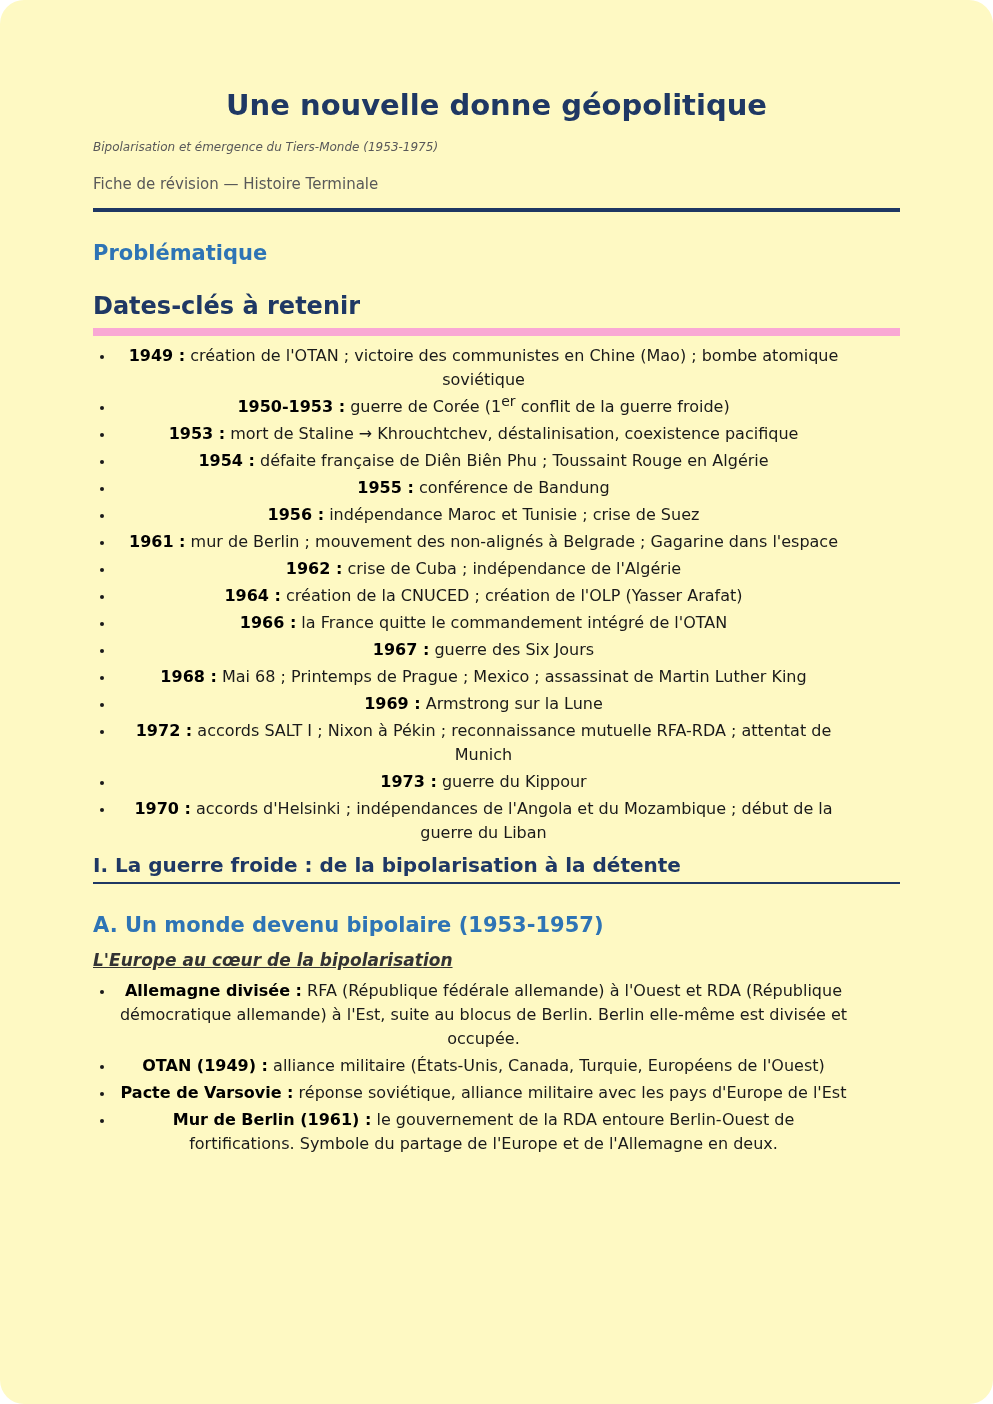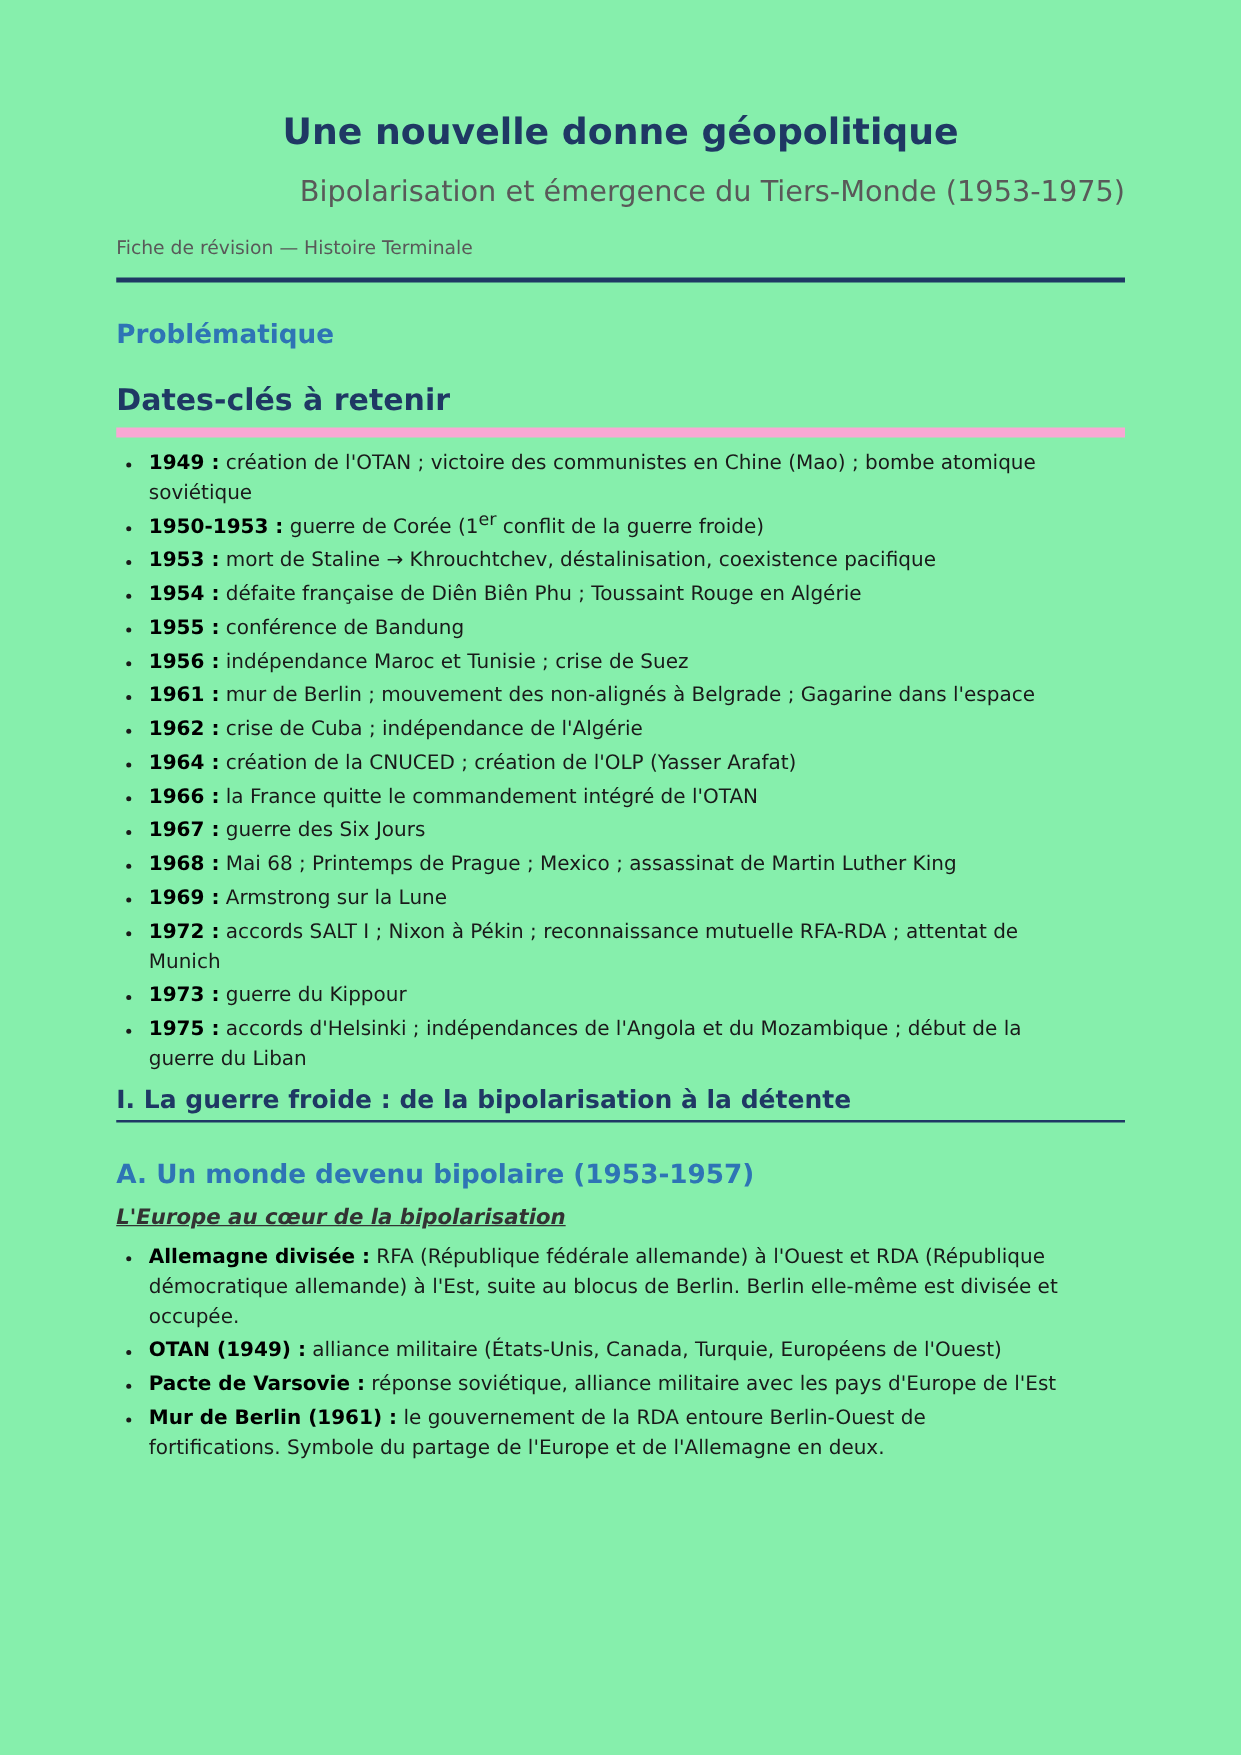--- a/index.html
+++ b/index.html
@@ -9,36 +9,38 @@
   }
   body {
     font-family: "DejaVu Sans", "Liberation Sans", sans-serif;
     color: #1a1a1a;
   }
   .page {
     width: 993px;
     height: 1404px;
     box-sizing: border-box;
     padding: 88px 93px 0 93px;
-    background: #86efac;
+    background: #fef9c3;
     overflow: hidden;
+    border-radius: 24px;
   }
   .doc-title {
     margin: 0;
     font-size: 29px;
     line-height: 1.2;
     font-weight: bold;
     text-align: center;
     color: #1F3864;
   }
   .doc-subtitle {
     margin: 17px 0 0 0;
-    font-size: 23px;
+    font-size: 12px;
     line-height: 1.25;
-    text-align: right;
+    font-style: italic;
+    text-align: left;
     color: #595959;
     font-weight: normal;
   }
   .doc-meta {
     margin: 20px 0 0 0;
     font-size: 15px;
     line-height: 1.2;
     text-align: left;
     color: #595959;
   }
@@ -85,20 +87,21 @@
     line-height: 1.25;
     font-weight: bold;
     font-style: italic;
     color: #333333;
     text-decoration: underline;
   }
   ul.doc-list {
     margin: 8px 0 0 0;
     padding: 0 52px 0 22px;
     list-style: disc;
+    text-align: center;
   }
   ul.doc-list li {
     margin: 0 0 3px 0;
     padding-left: 4px;
     font-size: 16px;
     line-height: 24px;
     color: #1a1a1a;
   }
   ul.doc-list li::marker {
     font-size: 13px;
@@ -150,21 +153,21 @@
       <li><strong>1967 :</strong><span> guerre des Six Jours</span><span></span><sup></sup><span></span></li>
 
       <li><strong>1968 :</strong><span> Mai 68 ; Printemps de Prague ; Mexico ; assassinat de Martin Luther King</span><span></span><sup></sup><span></span></li>
 
       <li><strong>1969 :</strong><span> Armstrong sur la Lune</span><span></span><sup></sup><span></span></li>
 
       <li><strong>1972 :</strong><span> accords SALT I ; Nixon à Pékin ; reconnaissance mutuelle RFA-RDA ; attentat de Munich</span><span></span><sup></sup><span></span></li>
 
       <li><strong>1973 :</strong><span> guerre du Kippour</span><span></span><sup></sup><span></span></li>
 
-      <li><strong>1975 :</strong><span> accords d'Helsinki ; indépendances de l'Angola et du Mozambique ; début de la guerre du Liban</span><span></span><sup></sup><span></span></li>
+      <li><strong>1970 :</strong><span> accords d'Helsinki ; indépendances de l'Angola et du Mozambique ; début de la guerre du Liban</span><span></span><sup></sup><span></span></li>
     </ul>
 
   <h2 class="h-navy-lg">I. La guerre froide : de la bipolarisation à la détente</h2>
   <h3 class="h-blue">A. Un monde devenu bipolaire (1953-1957)</h3>
   <h4 class="h-sub-italic">L'Europe au cœur de la bipolarisation</h4>
   <ul class="doc-list concepts">
 
       <li><strong>Allemagne divisée :</strong><span> RFA (République fédérale allemande) à l'Ouest et RDA (République démocratique allemande) à l'Est, suite au blocus de Berlin. Berlin elle-même est divisée et occupée.</span></li>
 
       <li><strong>OTAN (1949) :</strong><span> alliance militaire (États-Unis, Canada, Turquie, Européens de l'Ouest)</span></li>

